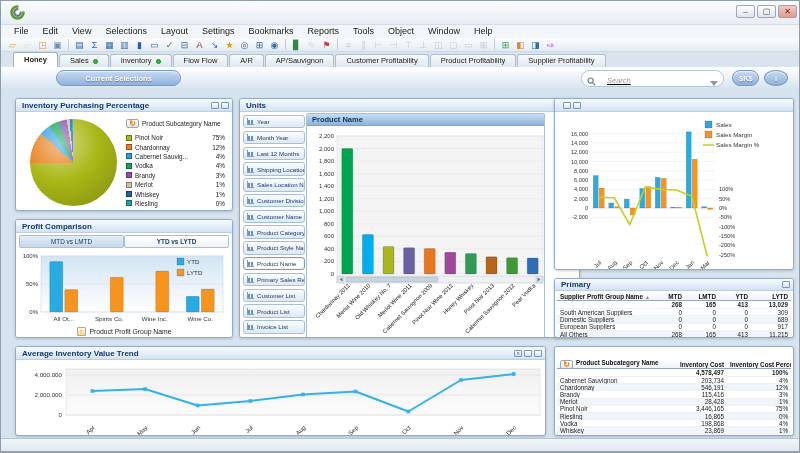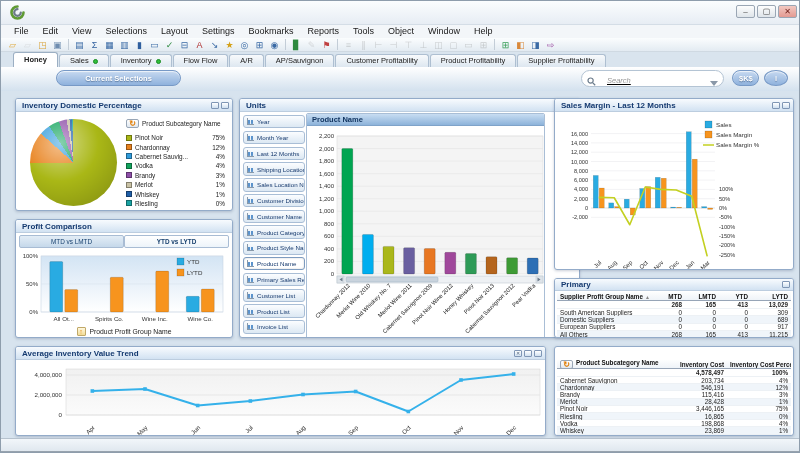--- a/index.html
+++ b/index.html
@@ -225,21 +225,21 @@
       <span class="caret"></span>
     </div>
     <button class="pill sm-pill" style="left:731px;">$K$</button>
     <button class="pill sm-pill" style="left:763px;border-radius:50%/50%;width:24px;">i</button>
   </div>
 
   <div class="main">
 
     <div class="panel" style="left:14px;top:7px;width:218px;height:113px;">
       <div class="ptitle">
-        <span class="pt-text">Inventory Domestic Percentage</span>
+        <span class="pt-text">Inventory Purchasing Percentage</span>
         <span class="pic"></span>
         <span class="pic"></span>
       </div>
       <div class="pbody">
         <div class="pie" id="pie-chart" style="background: conic-gradient(rgb(169, 183, 22) 0deg, rgb(169, 183, 22) 268.7deg, rgb(232, 130, 30) 268.7deg, rgb(232, 130, 30) 311.6deg, rgb(47, 155, 219) 311.6deg, rgb(47, 155, 219) 326deg, rgb(17, 163, 92) 326deg, rgb(17, 163, 92) 340.3deg, rgb(142, 79, 168) 340.3deg, rgb(142, 79, 168) 351deg, rgb(201, 194, 165) 351deg, rgb(201, 194, 165) 354.6deg, rgb(31, 95, 168) 354.6deg, rgb(31, 95, 168) 358.2deg, rgb(25, 163, 163) 358.2deg, rgb(25, 163, 163) 360deg);"></div>
         <div class="pie-legend">
           <div class="leg-head">
             <span class="cycle-icon">↻</span>
             <span>Product Subcategory Name</span>
           </div>
@@ -452,21 +452,20 @@
                 <path d="M35.5 151.5 L32.5 153.5 L35.5 155.5 Z" fill="#6b7b8b"></path>
                 <path d="M230.5 151.5 L233.5 153.5 L230.5 155.5 Z" fill="#6b7b8b"></path>
                 <rect x="39" y="151" width="92" height="5" fill="#c9d3dd" stroke="#9fb0c0" stroke-width="0.5" rx="1"></rect>
               </svg></div>
         </div>
       </div>
     </div>
 
     <div class="panel" style="left:553px;top:7px;width:240px;height:172px;">
       <div class="ptitle">
-        <span class="pt-text">Sales Margin - Last 12 Months</span>
         <span class="pic"></span>
         <span class="pic"></span>
       </div>
       <div class="pbody">
         <div id="sales-chart"><svg width="238" height="158" viewBox="0 0 238 158">
               <line x1="36" x2="160" y1="20.599999999999994" y2="20.599999999999994" stroke="#e9eaec" stroke-width="0.6"></line>
               <text x="33" y="22.599999999999994" font-size="5.6" text-anchor="end" fill="#333">16,000</text>
               <line x1="36" x2="160" y1="29.89999999999999" y2="29.89999999999999" stroke="#e9eaec" stroke-width="0.6"></line>
               <text x="33" y="31.89999999999999" font-size="5.6" text-anchor="end" fill="#333">14,000</text>
               <line x1="36" x2="160" y1="39.199999999999996" y2="39.199999999999996" stroke="#e9eaec" stroke-width="0.6"></line>

